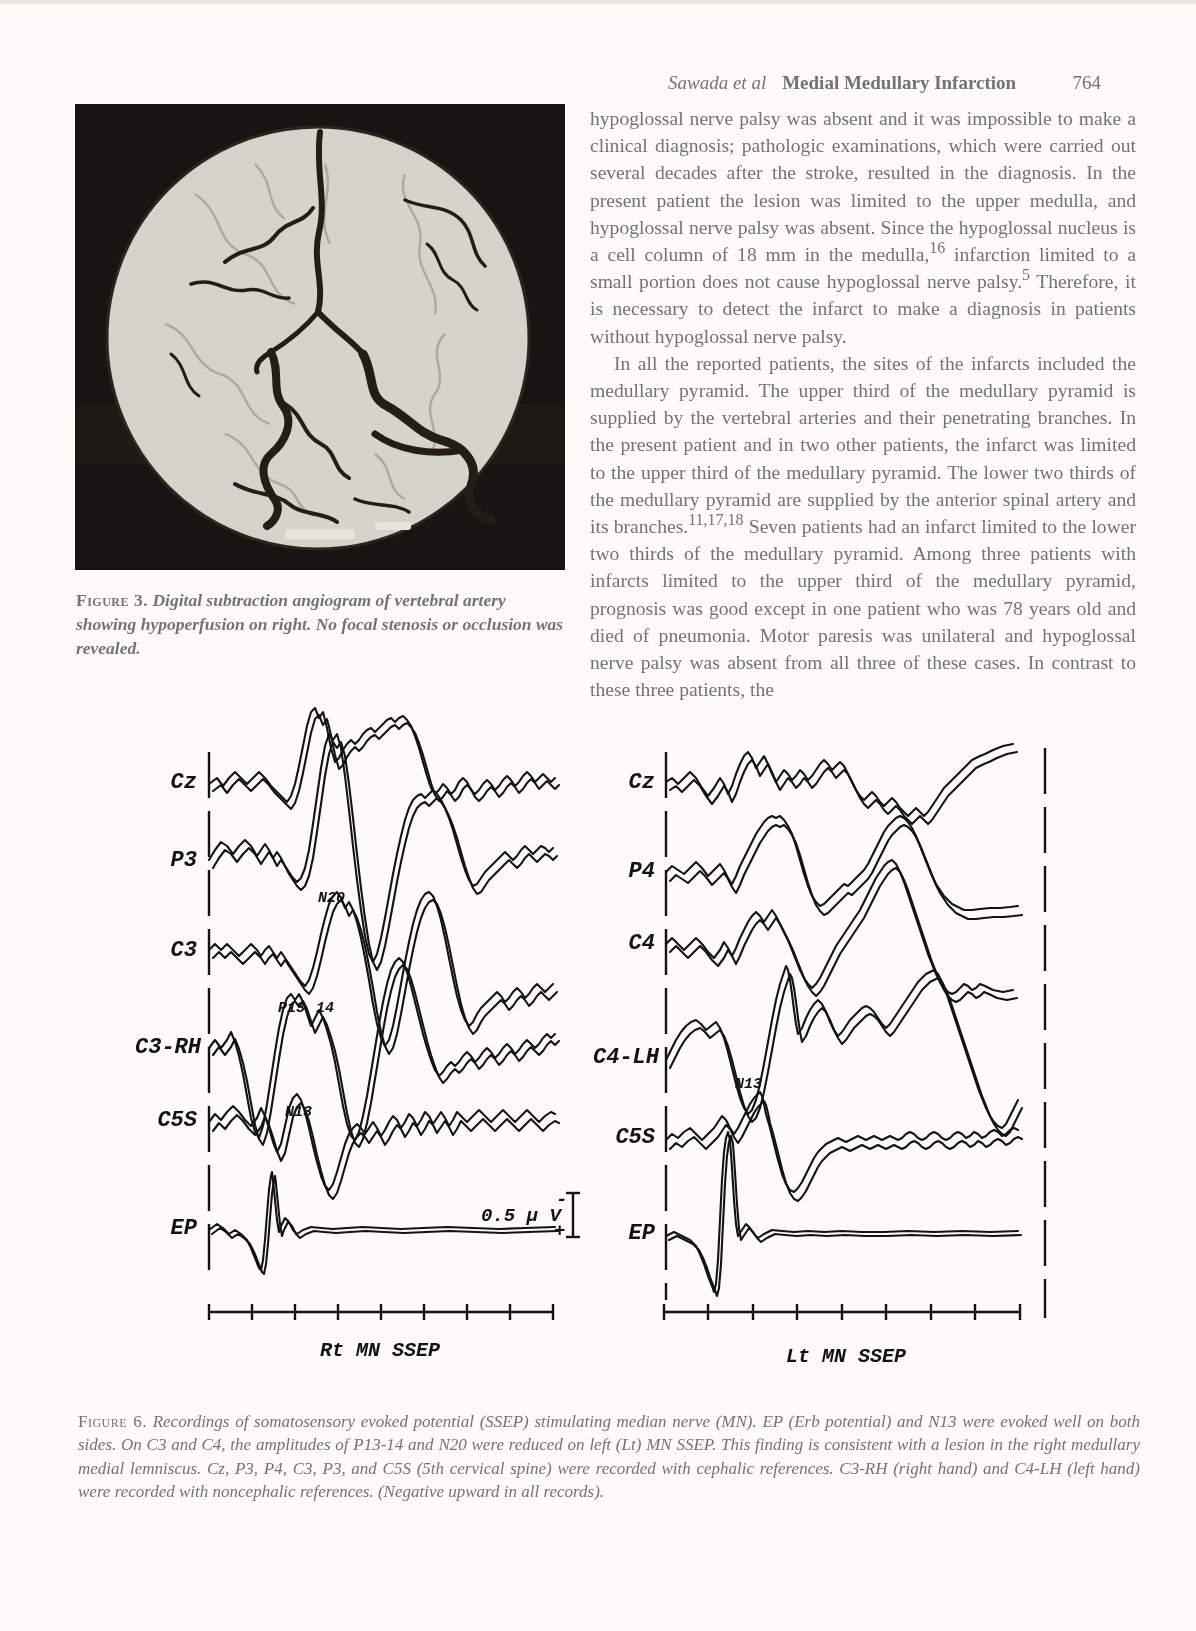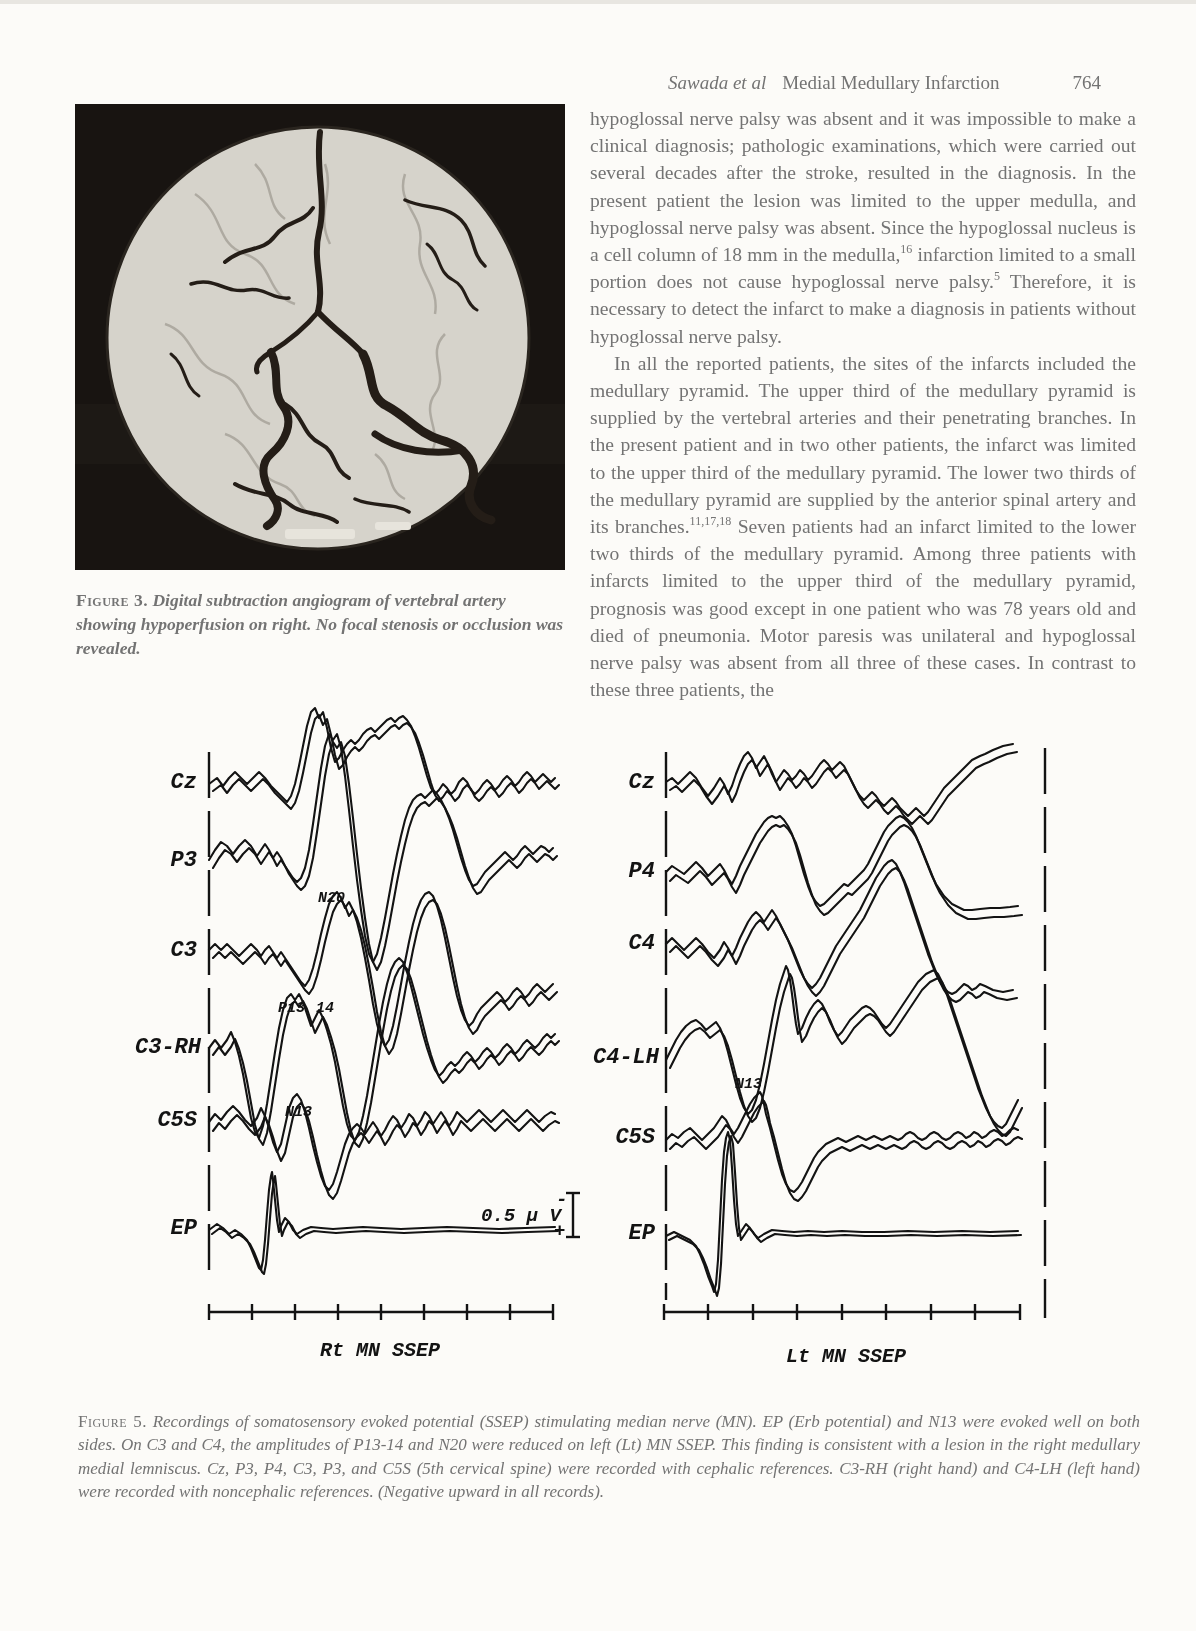--- a/index.html
+++ b/index.html
@@ -2,35 +2,35 @@
 <html><head>
 <meta charset="utf-8">
 <style>
   html,body{margin:0;padding:0;background:#e8e6e1;}
   .page{position:relative;width:1196px;height:1631px;margin:4px auto;background:#fcfbf8;
         font-family:"Liberation Serif",serif;color:#737373;overflow:hidden;}
   
   .running-head{position:absolute;left:590px;top:68px;width:545px;display:flex;
                 align-items:baseline;font-size:19px;}
   .running-head .authors{font-style:italic;margin-left:78px;white-space:nowrap;}
-  .running-head .rtitle{font-weight:normal;margin-left:16px;white-space:nowrap;}
+  .running-head .rtitle{font-weight:bold;margin-left:16px;white-space:nowrap;}
   .running-head .pageno{margin-left:auto;margin-right:34px;}
   
   .fig3{position:absolute;left:75px;top:100px;width:490px;height:466px;}
   .fig3 svg{display:block;}
   .fig3-caption{position:absolute;left:76px;top:584px;width:492px;font-size:17.5px;
                 line-height:24px;text-align:left;font-weight:bold;}
   .figlabel{font-variant:small-caps;letter-spacing:.5px;font-style:normal;}
   .capitalic{font-style:italic;}
   
   .bodycol{position:absolute;left:590px;top:101px;width:546px;font-size:19.6px;
            line-height:27.2px;text-align:justify;}
   .bodycol p{margin:0;}
   .bodycol p.indent{text-indent:24px;}
-  .bodycol sup{font-size:12px;line-height:0;}
+  .bodycol sup{font-size:16px;line-height:0;}
   
   .fig4{position:absolute;left:75px;top:696px;width:1060px;height:665px;font-style:italic;}
   .fig4 svg{display:block;}
   .fig4-caption{position:absolute;left:78px;top:1406px;width:1062px;font-size:17px;
                 line-height:23.4px;text-align:justify;}
   .trace{fill:none;stroke:#131313;stroke-width:2.1;stroke-linejoin:round;stroke-linecap:round;}
   .axisline{stroke:#131313;stroke-width:2.4;}
   .chan-label{font-family:"Liberation Mono",monospace;font-weight:bold;font-size:22px;fill:#131313;}
   .anno-label{font-family:"Liberation Mono",monospace;font-weight:bold;font-size:15px;fill:#131313;}
   .panel-title{font-family:"Liberation Mono",monospace;font-weight:bold;font-size:20px;fill:#131313;}
@@ -193,17 +193,17 @@
         <line x1="811" y1="604" x2="811" y2="620" class="axisline"></line>
         <line x1="856" y1="604" x2="856" y2="620" class="axisline"></line>
         <line x1="900" y1="604" x2="900" y2="620" class="axisline"></line>
         <line x1="945" y1="604" x2="945" y2="620" class="axisline"></line>
       </g>
       <text x="771" y="662" text-anchor="middle" class="panel-title">Lt MN SSEP</text>
     </svg>
   </div>
 
   <div class="fig4-caption">
-    <span class="figlabel">Figure 5.</span>
+    <span class="figlabel">Figure 6.</span>
     <span class="capitalic">Recordings of somatosensory evoked potential (SSEP) stimulating median nerve (MN). EP (Erb potential) and N13 were evoked well on both sides. On C3 and C4, the amplitudes of P13-14 and N20 were reduced on left (Lt) MN SSEP. This finding is consistent with a lesion in the right medullary medial lemniscus. Cz, P3, P4, C3, P3, and C5S (5th cervical spine) were recorded with cephalic references. C3-RH (right hand) and C4-LH (left hand) were recorded with noncephalic references. (Negative upward in all records).</span>
   </div>
 
 </div>
 
 </body></html>

